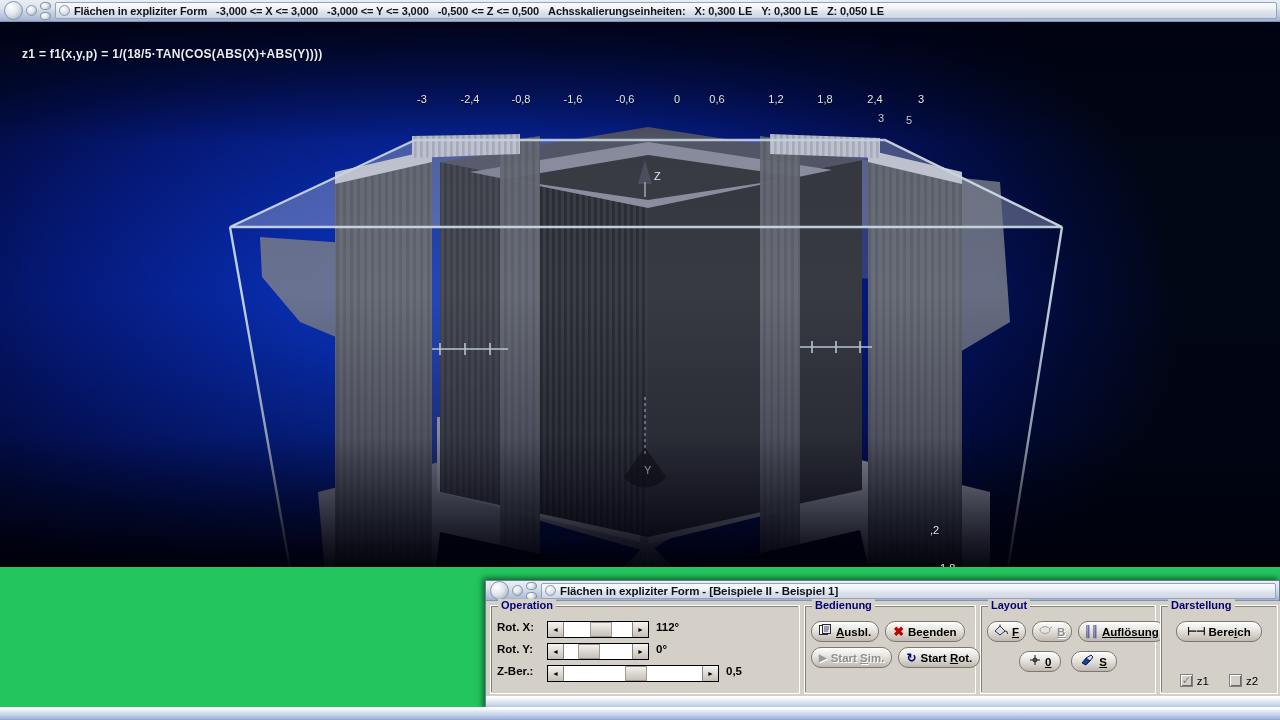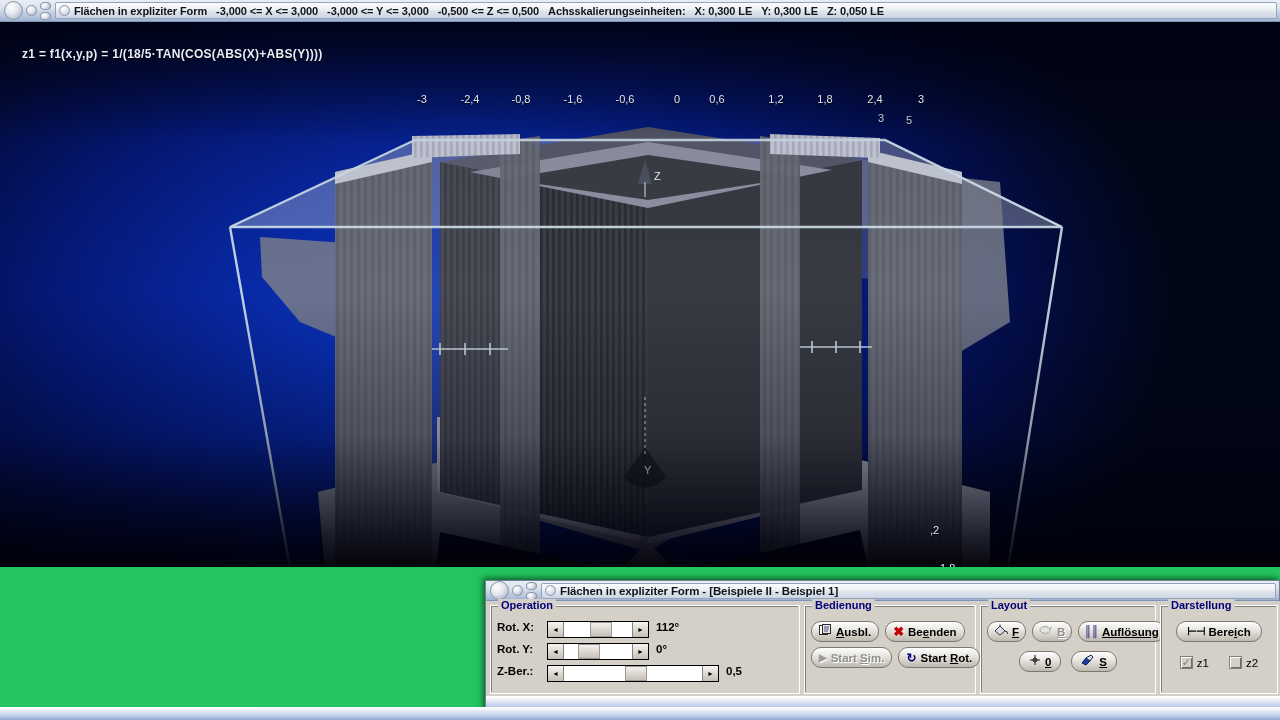--- a/index.html
+++ b/index.html
@@ -202,21 +202,21 @@
   .btn-row { display: flex; gap: 6px; margin-top: 5px; align-items: center; }
   .btn-row.center { justify-content: center; }
 
   .ico { display: inline-block; line-height: 1; }
   .ico-x { color: #c00000; font-weight: bold; font-size: 13px; }
   .ico-rot { color: #00007a; font-weight: bold; font-size: 12px; }
   .ico-play { color: #9a9a9a; font-size: 10px; }
   .ico-res { color: #00007a; font-weight: bold; font-size: 11px; letter-spacing:-1px;}
   .ico-h { color: #000; font-weight: bold; font-size: 11px; letter-spacing:-1px;}
 
-  .chk-row { display: flex; gap: 20px; margin-top: 14px; justify-content: center; }
+  .chk-row { display: flex; gap: 20px; margin-top: 32px; justify-content: center; }
   .chk { display: flex; align-items: center; gap: 4px; }
   .chkbox {
     width: 13px; height: 13px; background: #d4d0c8;
     border: 1px solid #808080;
     box-shadow: inset 1px 1px 0 #ffffff, inset -1px -1px 0 #6a6a6a;
     font-size: 10px; line-height: 11px; text-align: center; color: #808080;
   }
   .chkbox.on:after { content: "\2713"; font-size: 11px; }
   .chk-label { font-size: 11.5px; color: #000; }
 </style>

